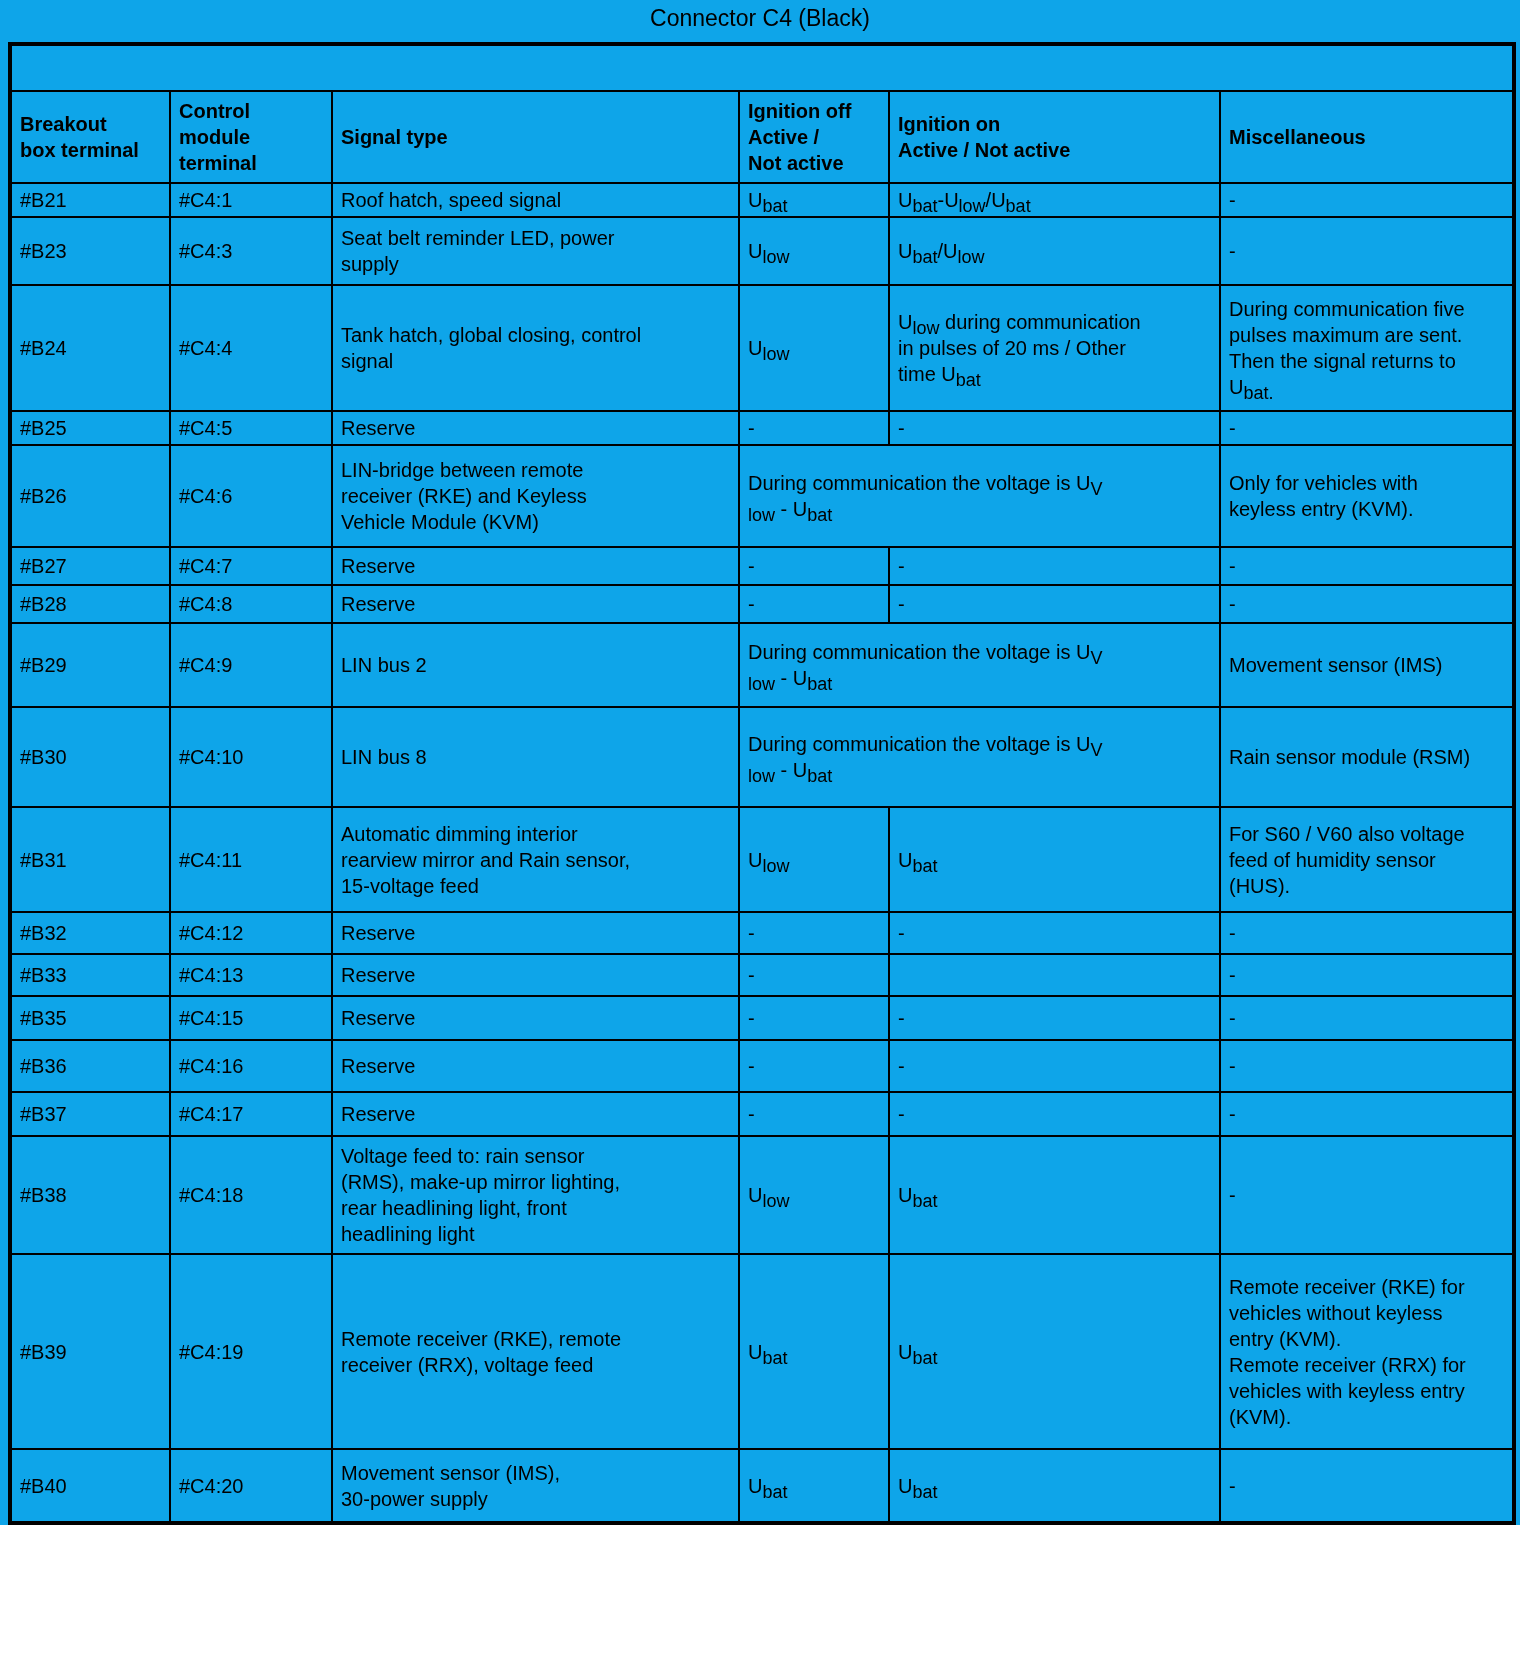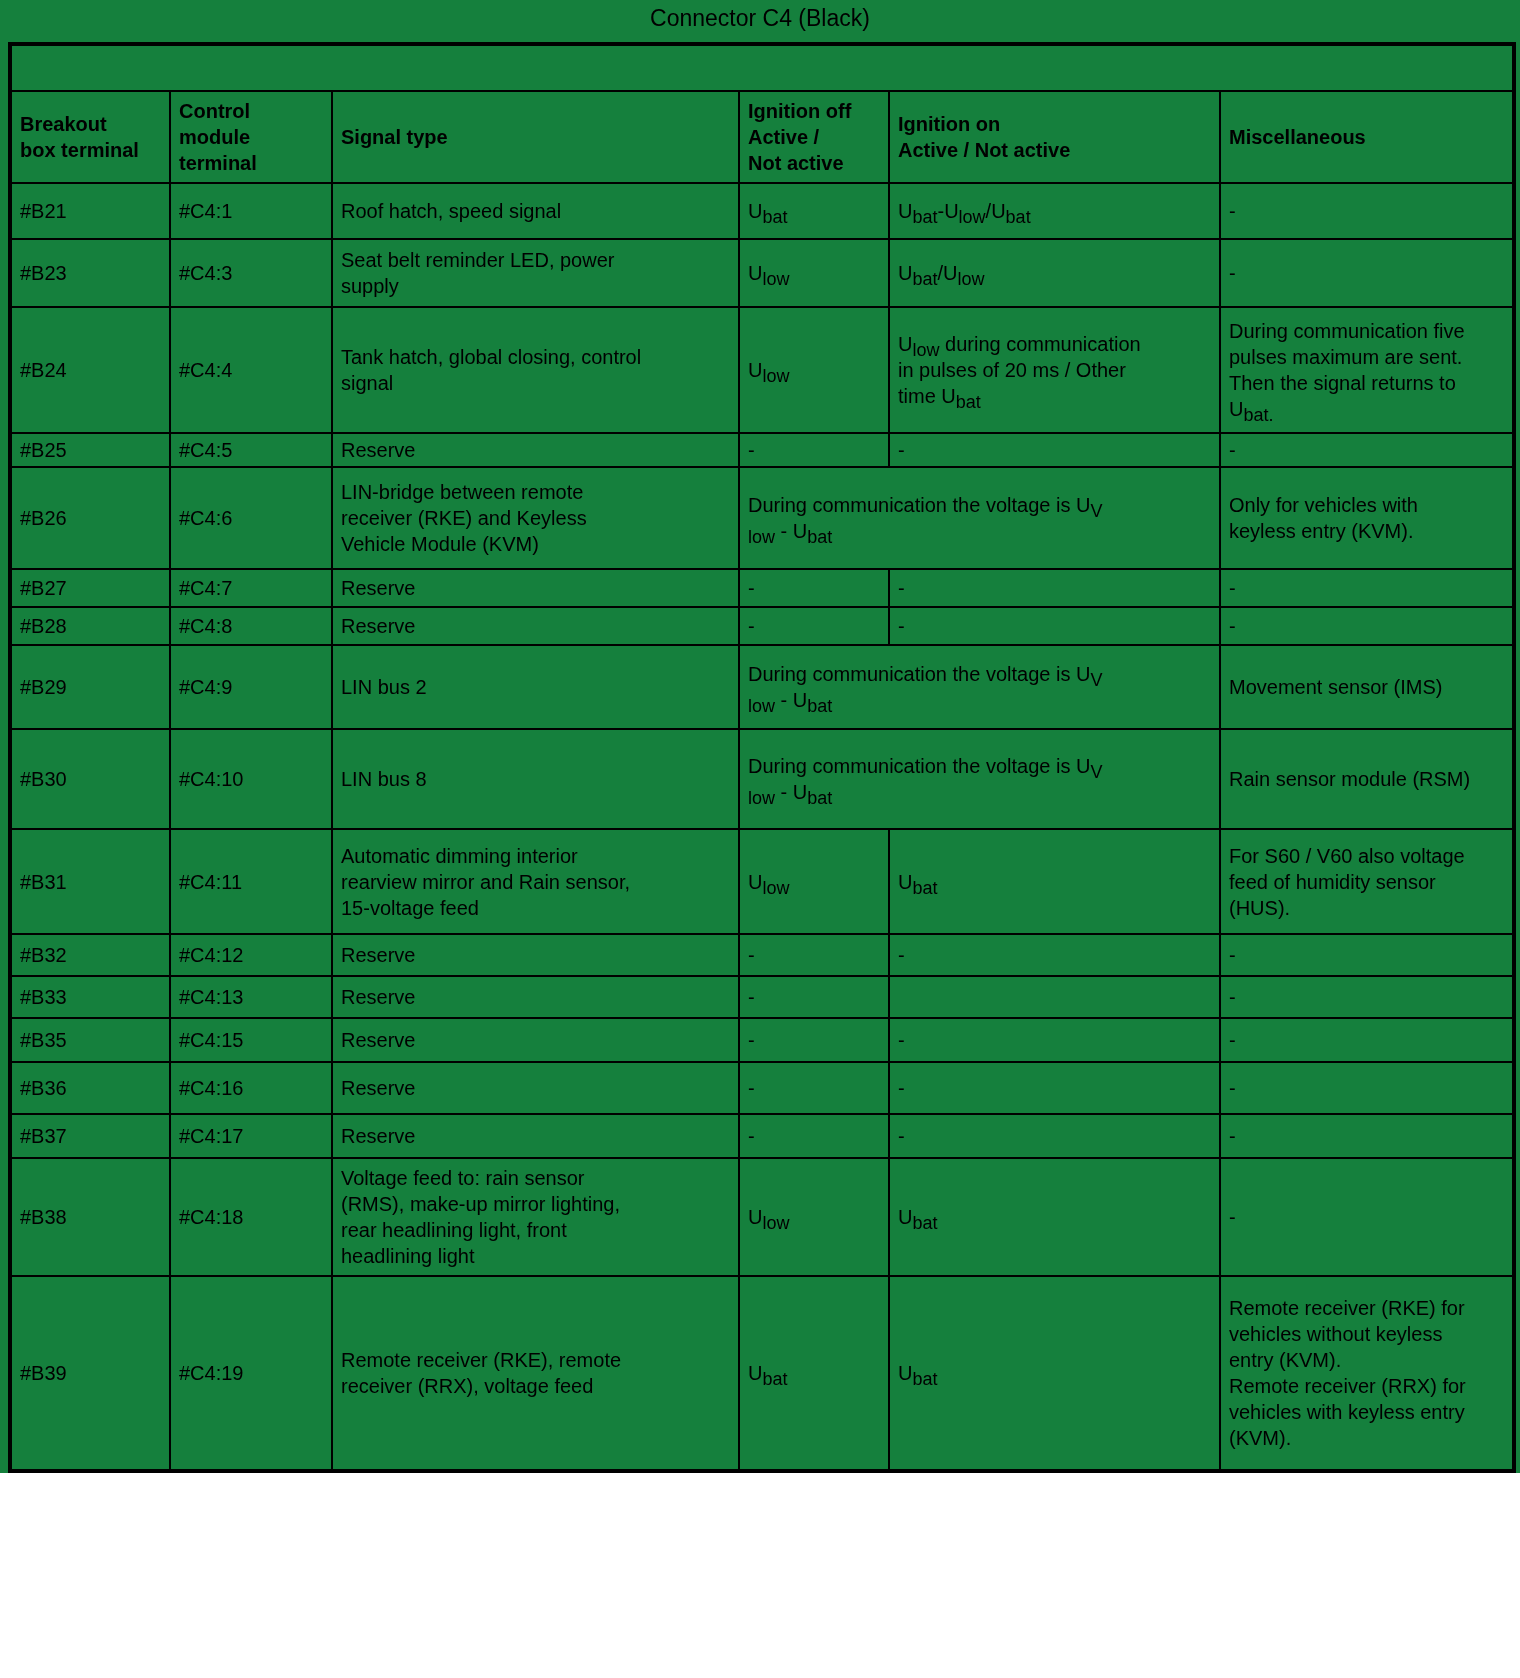--- a/index.html
+++ b/index.html
@@ -4,21 +4,21 @@
 <style>
   html, body {
     margin: 0;
     padding: 0;
     background: #ffffff;
     color: #000000;
     font-family: "Liberation Sans", sans-serif;
   }
   .page {
     width: 1520px;
-    background: #15803d;
+    background: #0ea5e9;
   }
   .title {
     text-align: center;
     font-size: 23px;
     line-height: 26px;
     padding: 5px 0 11px 0;
   }
   table.connector {
     border-collapse: collapse;
     table-layout: fixed;
@@ -66,21 +66,21 @@
           <td colspan="6"></td>
         </tr>
         <tr style="height: 92px;">
           <th>Breakout<br>box terminal</th>
           <th>Control<br>module<br>terminal</th>
           <th>Signal type</th>
           <th>Ignition off<br>Active /<br>Not active</th>
           <th>Ignition on<br>Active / Not active</th>
           <th>Miscellaneous</th>
         </tr>
-        <tr style="height: 56px;">
+        <tr style="height: 34px;">
           <td>#B21</td>
           <td>#C4:1</td>
           <td>Roof hatch, speed signal</td>
           <td>U<sub>bat</sub></td>
           <td>U<sub>bat</sub>-U<sub>low</sub>/U<sub>bat</sub></td>
           <td>-</td>
         </tr>
         <tr style="height: 68px;">
           <td>#B23</td>
           <td>#C4:3</td>
@@ -199,15 +199,23 @@
           <td>-</td>
         </tr>
         <tr style="height: 195px;">
           <td>#B39</td>
           <td>#C4:19</td>
           <td>Remote receiver (RKE), remote<br>receiver (RRX), voltage feed</td>
           <td>U<sub>bat</sub></td>
           <td>U<sub>bat</sub></td>
           <td>Remote receiver (RKE) for<br>vehicles without keyless<br>entry (KVM).<br>Remote receiver (RRX) for<br>vehicles with keyless entry<br>(KVM).</td>
         </tr>
+        <tr style="height: 74px;">
+          <td>#B40</td>
+          <td>#C4:20</td>
+          <td>Movement sensor (IMS),<br>30-power supply</td>
+          <td>U<sub>bat</sub></td>
+          <td>U<sub>bat</sub></td>
+          <td>-</td>
+        </tr>
       </tbody>
   </table>
 </div>
 
 </body></html>

